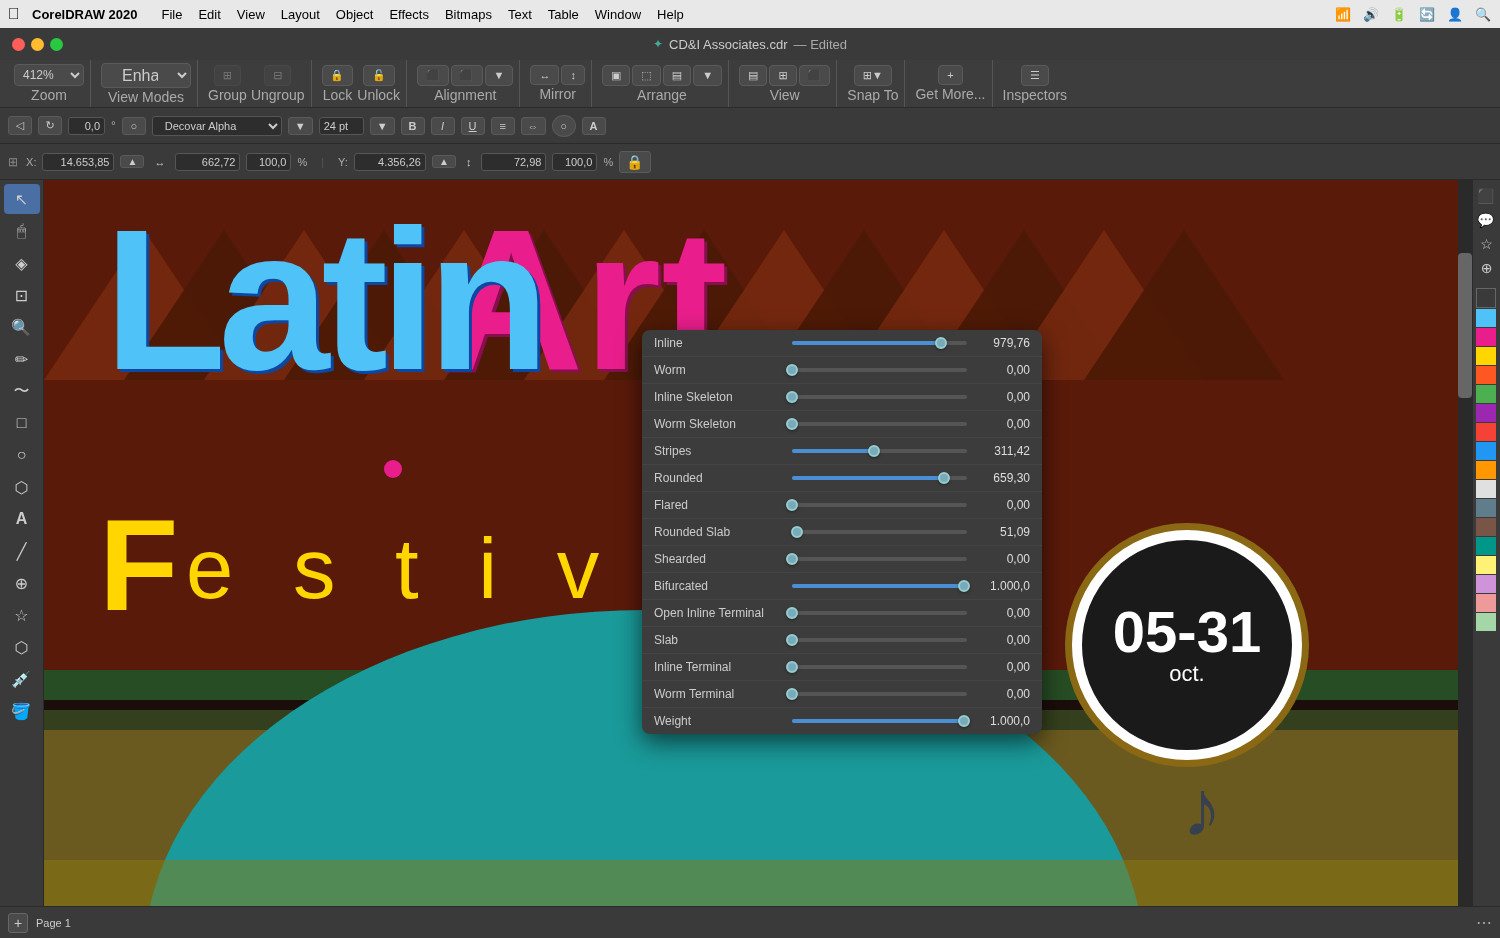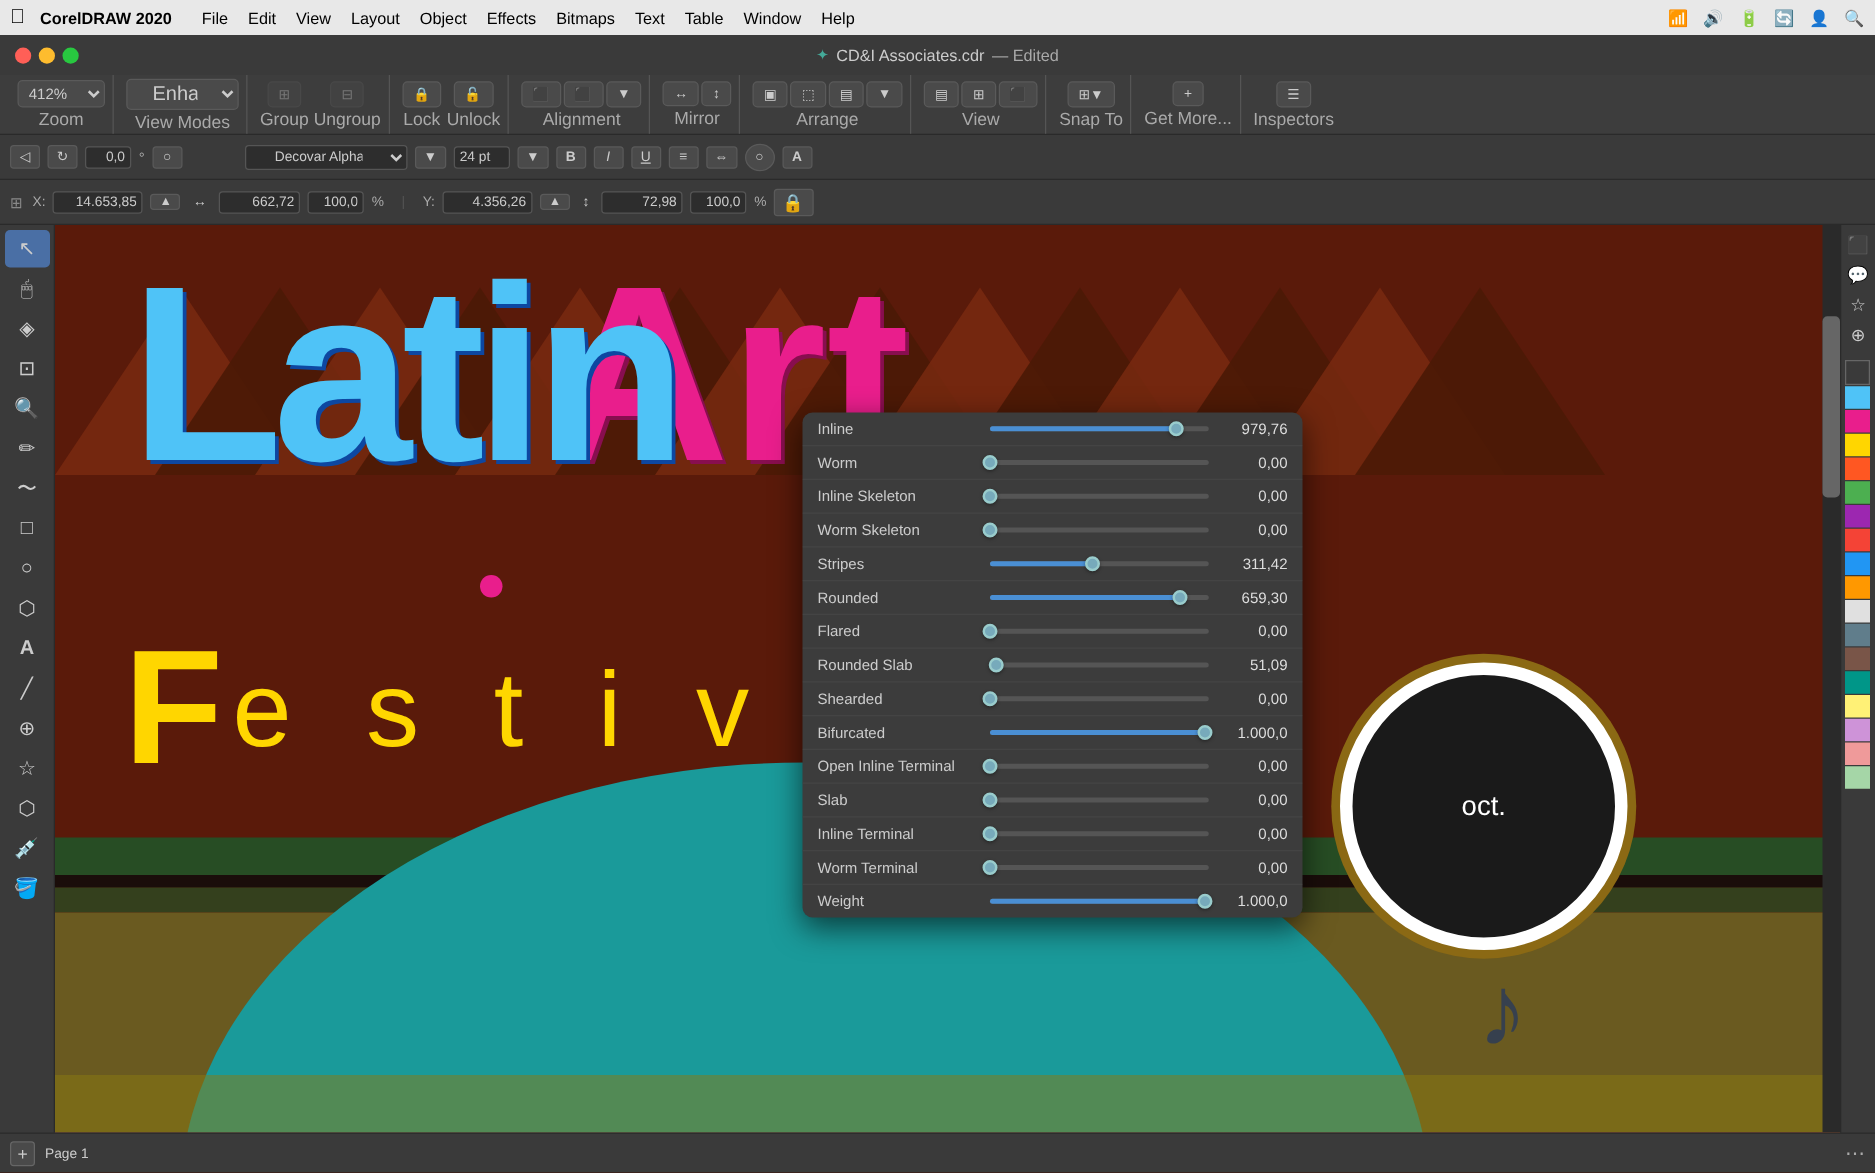--- a/index.html
+++ b/index.html
@@ -66,21 +66,21 @@
       display: flex; align-items: center; padding: 0 8px; gap: 6px;
       border-bottom: 1px solid #2a2a2a; font-size: 12px; color: #ccc;
     }
     .prop-input {
       background: #2d2d2d; border: 1px solid #555; border-radius: 3px;
       color: #ccc; font-size: 11px; padding: 2px 4px; width: 60px; text-align: right;
     }
     .prop-label { color: #aaa; font-size: 11px; }
     .font-select {
       background: #2d2d2d; border: 1px solid #555; border-radius: 3px;
-      color: #ccc; font-size: 11px; padding: 2px 19px; width: 130px; margin-left: 44px;
+      color: #ccc; font-size: 11px; padding: 2px 8px; width: 130px;
     }
     .font-size-input {
       background: #2d2d2d; border: 1px solid #555; border-radius: 3px;
       color: #ccc; font-size: 11px; padding: 2px 4px; width: 45px;
     }
     .prop-btn {
       background: #4a4a4a; border: 1px solid #5a5a5a; border-radius: 3px;
       color: #ccc; font-size: 11px; padding: 2px 6px; cursor: pointer; min-width: 24px; text-align: center;
     }
 
@@ -437,20 +437,21 @@
 
       <div style="position:absolute;top:30px;left:395px;font-size:200px;font-weight:900;color:#e91e8c;text-shadow:3px 3px 0 #880e4f;line-height:0.9;z-index:5;">Art</div>
       <div style="position:absolute;top:30px;left:60px;font-size:200px;font-weight:900;color:#4fc3f7;text-shadow:3px 3px 0 #0d47a1;line-height:0.9;letter-spacing:-8px;z-index:5;">Latin</div>
 
       <div style="position:absolute;top:310px;left:55px;font-size:130px;font-weight:900;color:#ffd600;z-index:5;letter-spacing:0;">F</div>
       <div style="position:absolute;top:340px;left:142px;font-size:85px;font-weight:300;color:#ffd600;z-index:5;letter-spacing:18px;">e  s  t  i  v</div>
 
       <div style="position:absolute;top:280px;left:340px;width:18px;height:18px;background:#e91e8c;border-radius:50%;z-index:6;"></div>
 
       <div style="position:absolute;top:350px;right:170px;width:230px;height:230px;border-radius:50%;background:#1a1a1a;border:10px solid #fff;box-shadow:0 0 0 7px #8b6914;display:flex;flex-direction:column;align-items:center;justify-content:center;z-index:5;">
+        <div style="font-size:58px;font-weight:900;color:#fff;line-height:1;">05-31</div>
         <div style="font-size:22px;color:#fff;">oct.</div>
       </div>
 
       <svg style="position:absolute;bottom:50px;right:200px;z-index:6;" width="100" height="100">
         <text x="10" y="80" font-size="80" fill="#2a3a5a" opacity="0.8">♪</text>
       </svg>
 
     </div>
 
     <div class="variation-panel">

